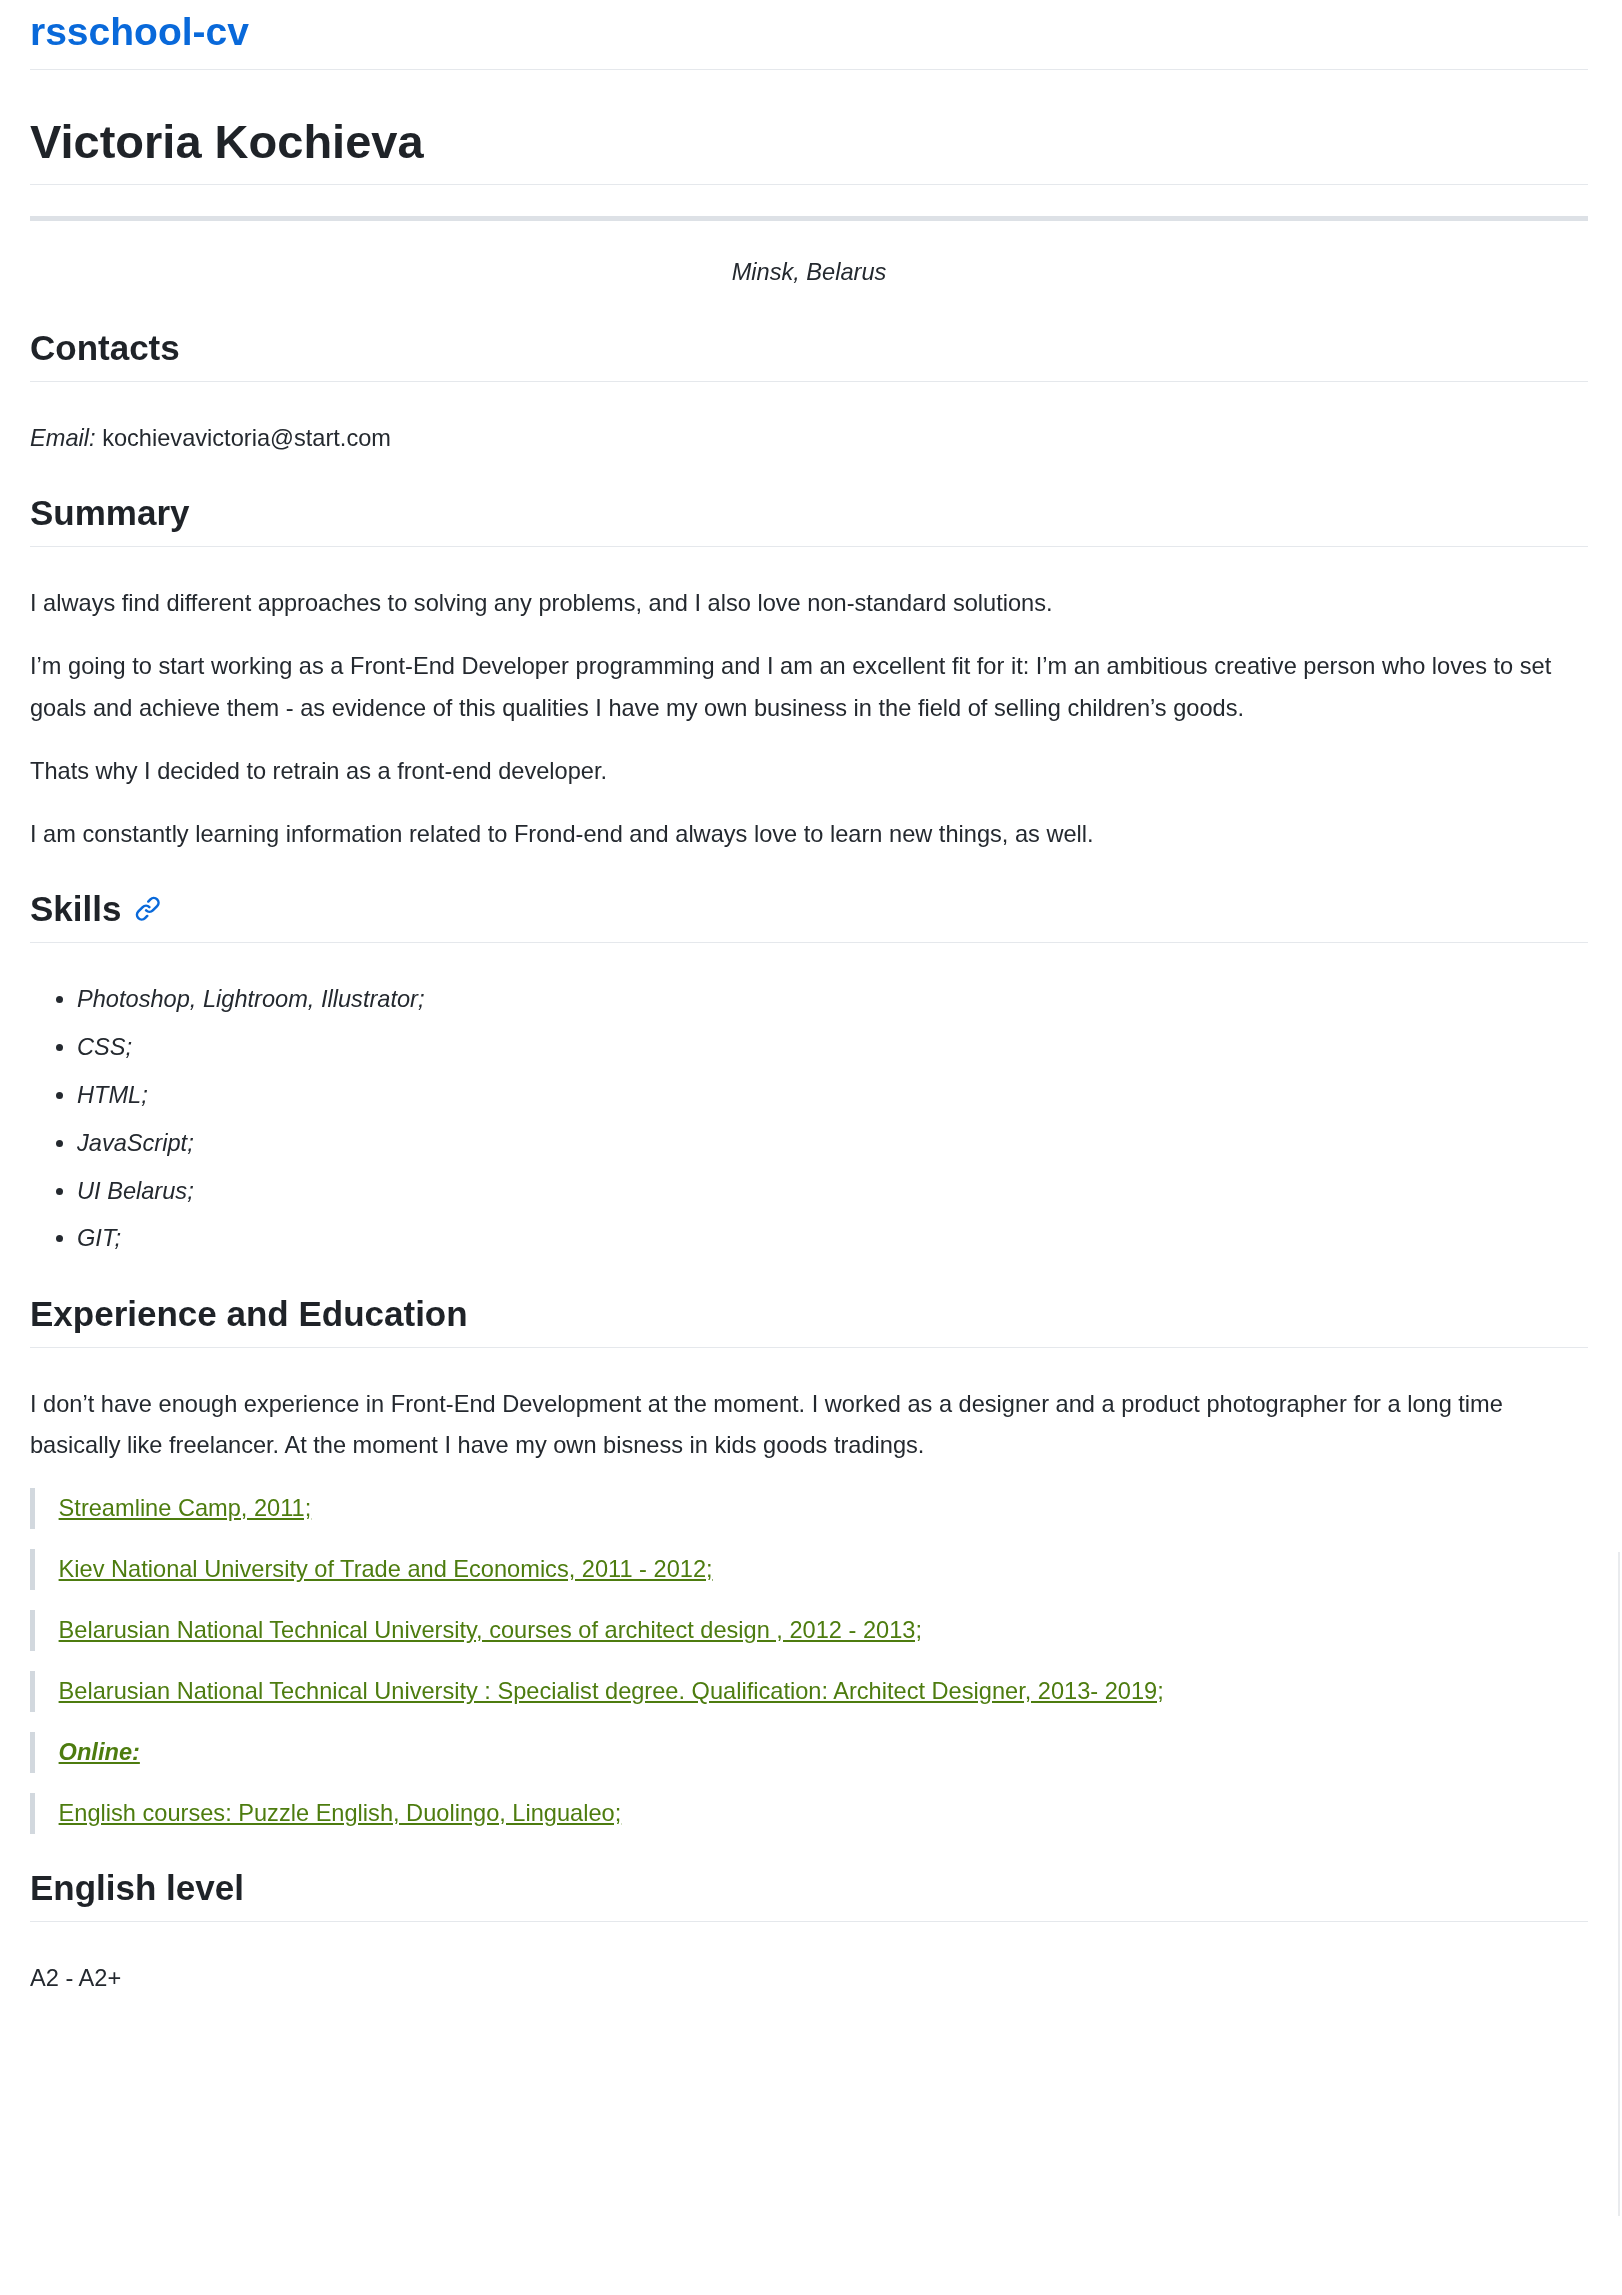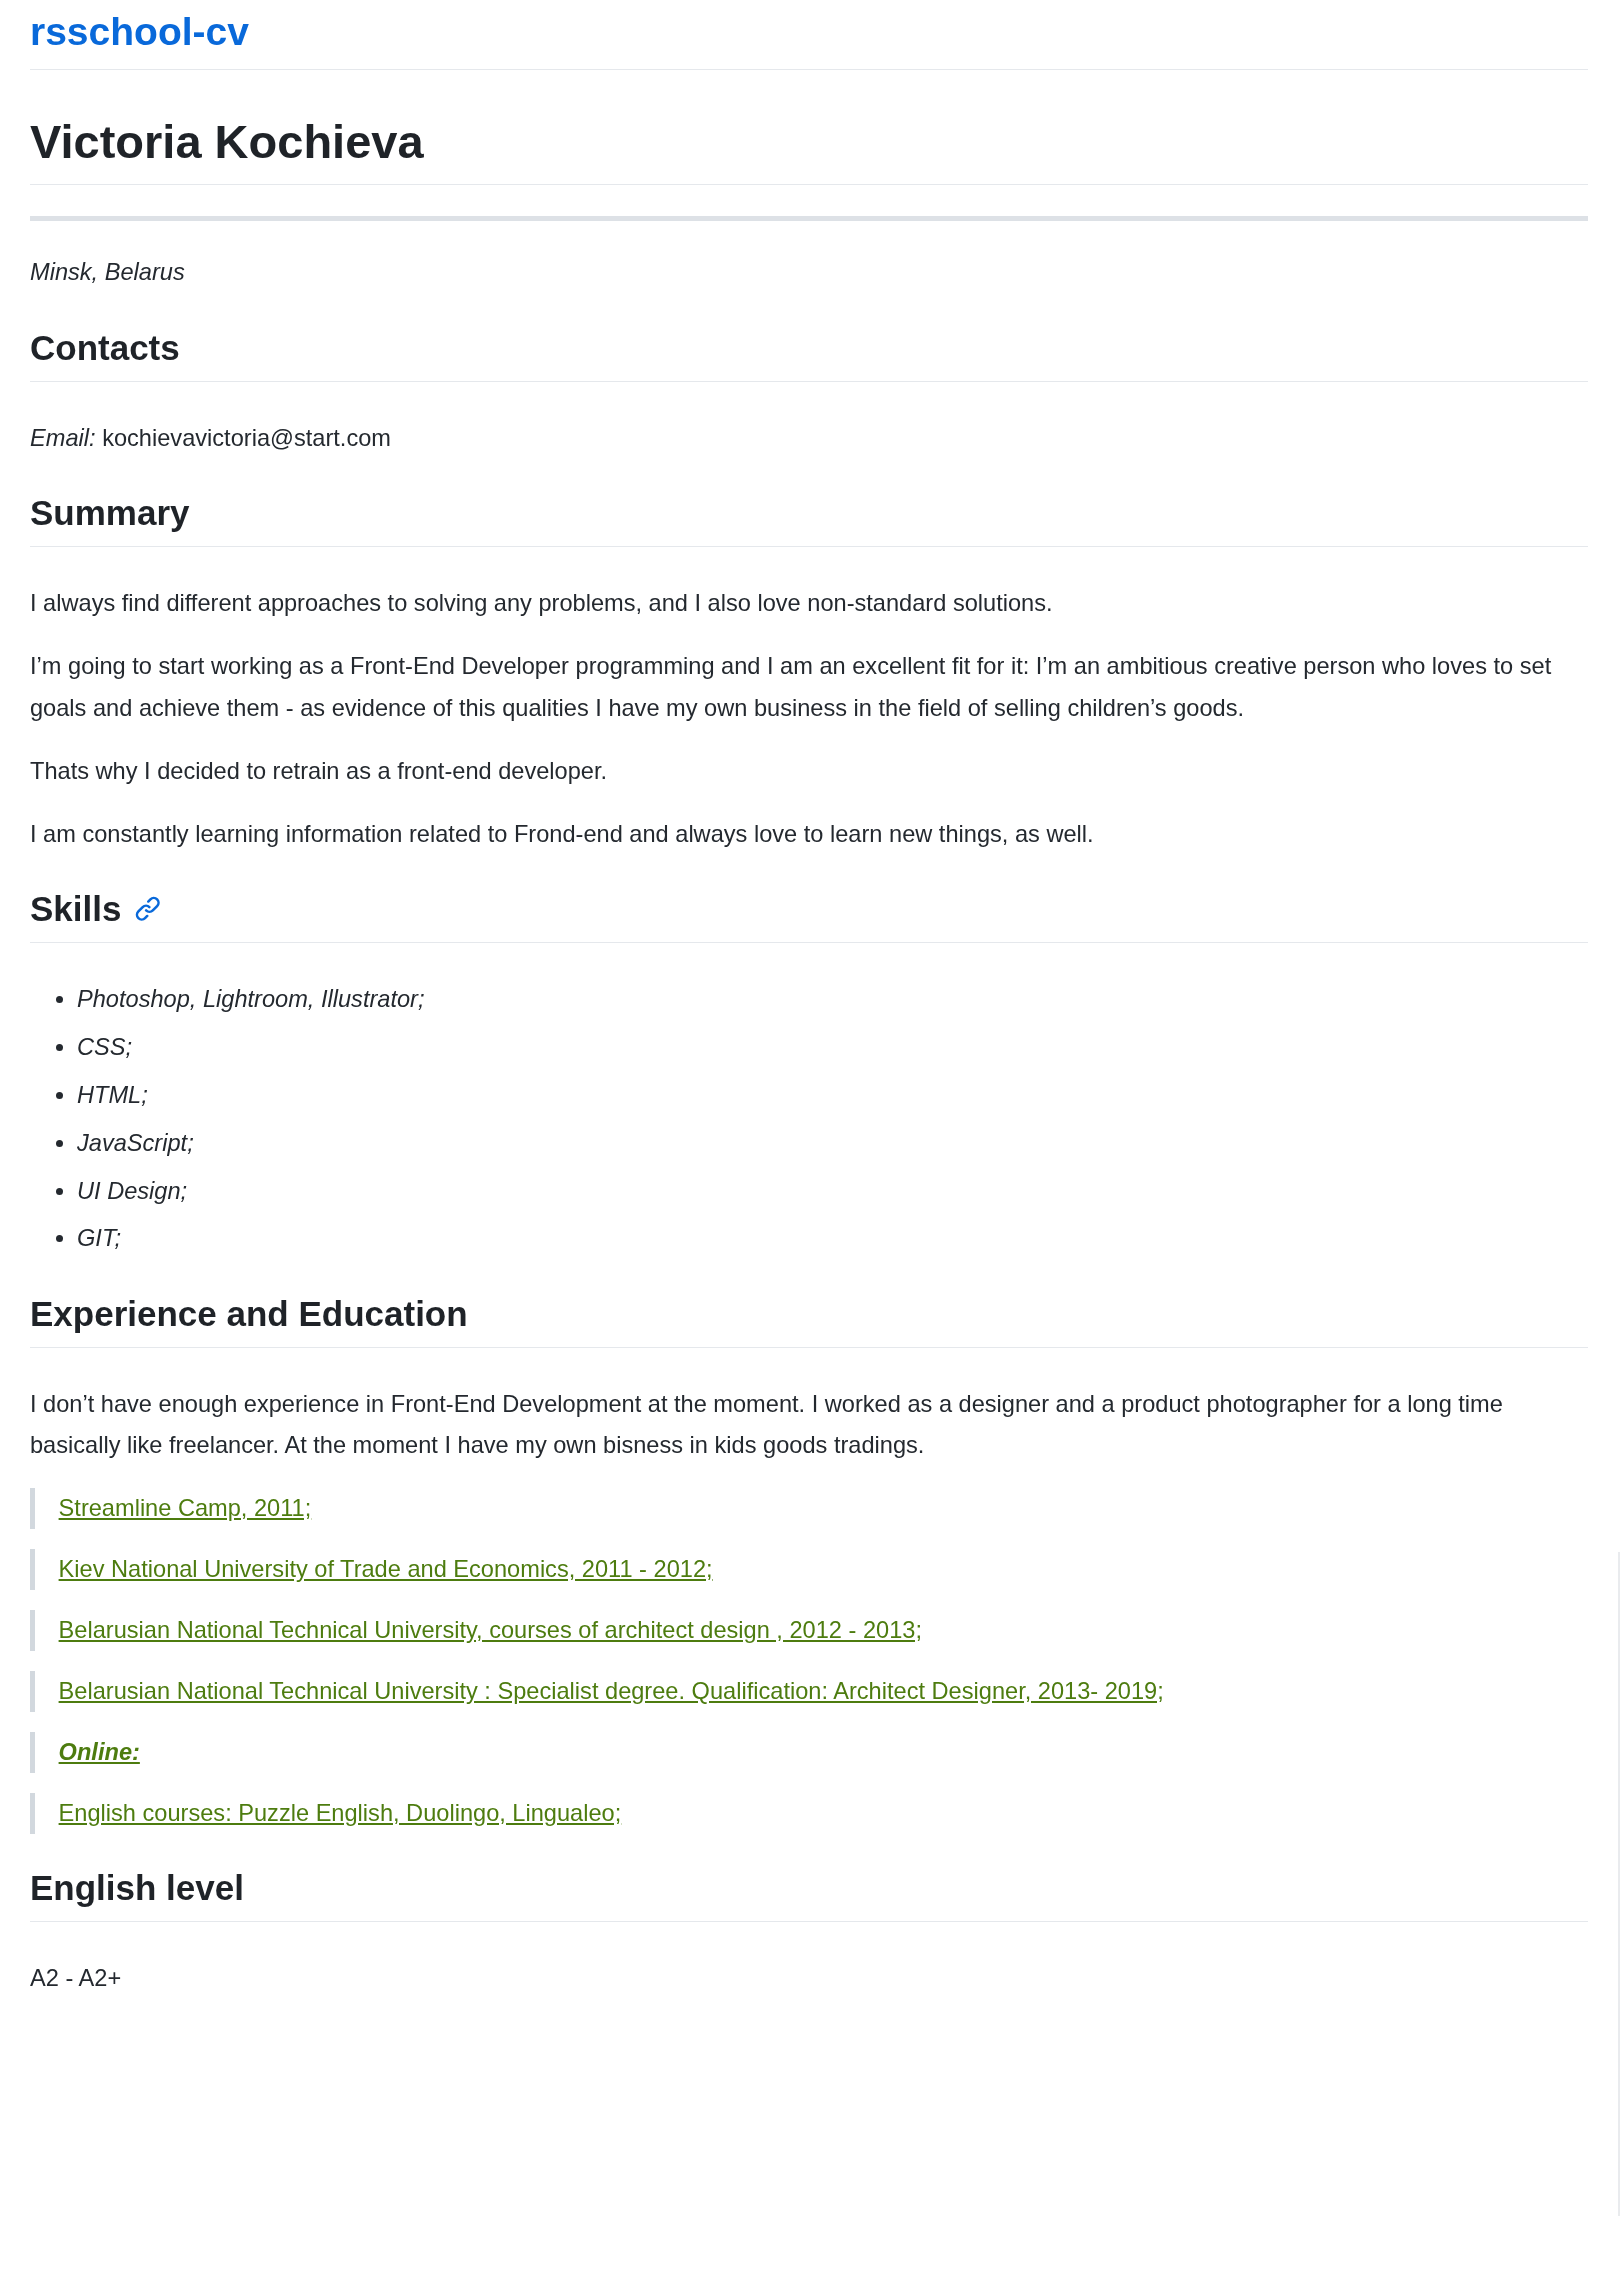--- a/index.html
+++ b/index.html
@@ -50,20 +50,21 @@
   hr.thick {
     border: none;
     height: 5.9px;
     background: #dde1e6;
     margin: 31px 0;
   }
 
   .location {
     font-style: italic;
     margin: 8px 0 22px 0;
+    text-align: center;
   }
 
   h2 {
     margin: 31px 0 36px 0;
     padding: 0 0 10.5px 0;
     border-bottom: 1.3px solid #e5e8ec;
     font-size: 35px;
     line-height: 1.3;
     font-weight: 600;
     color: #1f2328;
@@ -140,21 +141,21 @@
   <h2><span>Skills</span><a class="anchor"><svg width="27.5" height="27.5" viewBox="0 0 16 16" aria-hidden="true">
           <path fill="#0969da" d="M7.775 3.275a.75.75 0 0 0 1.06 1.06l1.25-1.25a2 2 0 1 1 2.83 2.83l-2.5 2.5a2 2 0 0 1-2.83 0 .75.75 0 0 0-1.06 1.06 3.5 3.5 0 0 0 4.95 0l2.5-2.5a3.5 3.5 0 0 0-4.95-4.95l-1.25 1.25Zm-4.69 9.64a2 2 0 0 1 0-2.83l2.5-2.5a2 2 0 0 1 2.83 0 .75.75 0 0 0 1.06-1.06 3.5 3.5 0 0 0-4.95 0l-2.5 2.5a3.5 3.5 0 0 0 4.95 4.95l1.25-1.25a.75.75 0 0 0-1.06-1.06l-1.25 1.25a2 2 0 0 1-2.83 0Z"></path>
         </svg></a></h2>
 
   <ul class="skills-list">
 
   <li>Photoshop, Lightroom, Illustrator;</li>
       <li>CSS;</li>
       <li>HTML;</li>
       <li>JavaScript;</li>
-      <li>UI Design;</li>
+      <li>UI Belarus;</li>
       <li>GIT;</li>
     </ul>
 
   <h2>Experience and Education</h2>
 
   <p>I don’t have enough experience in Front-End Development at the moment. I worked as a designer and a product photographer for a long time basically like freelancer. At the moment I have my own bisness in kids goods tradings.</p>
 
   <div>
 
   <blockquote class="quote">

